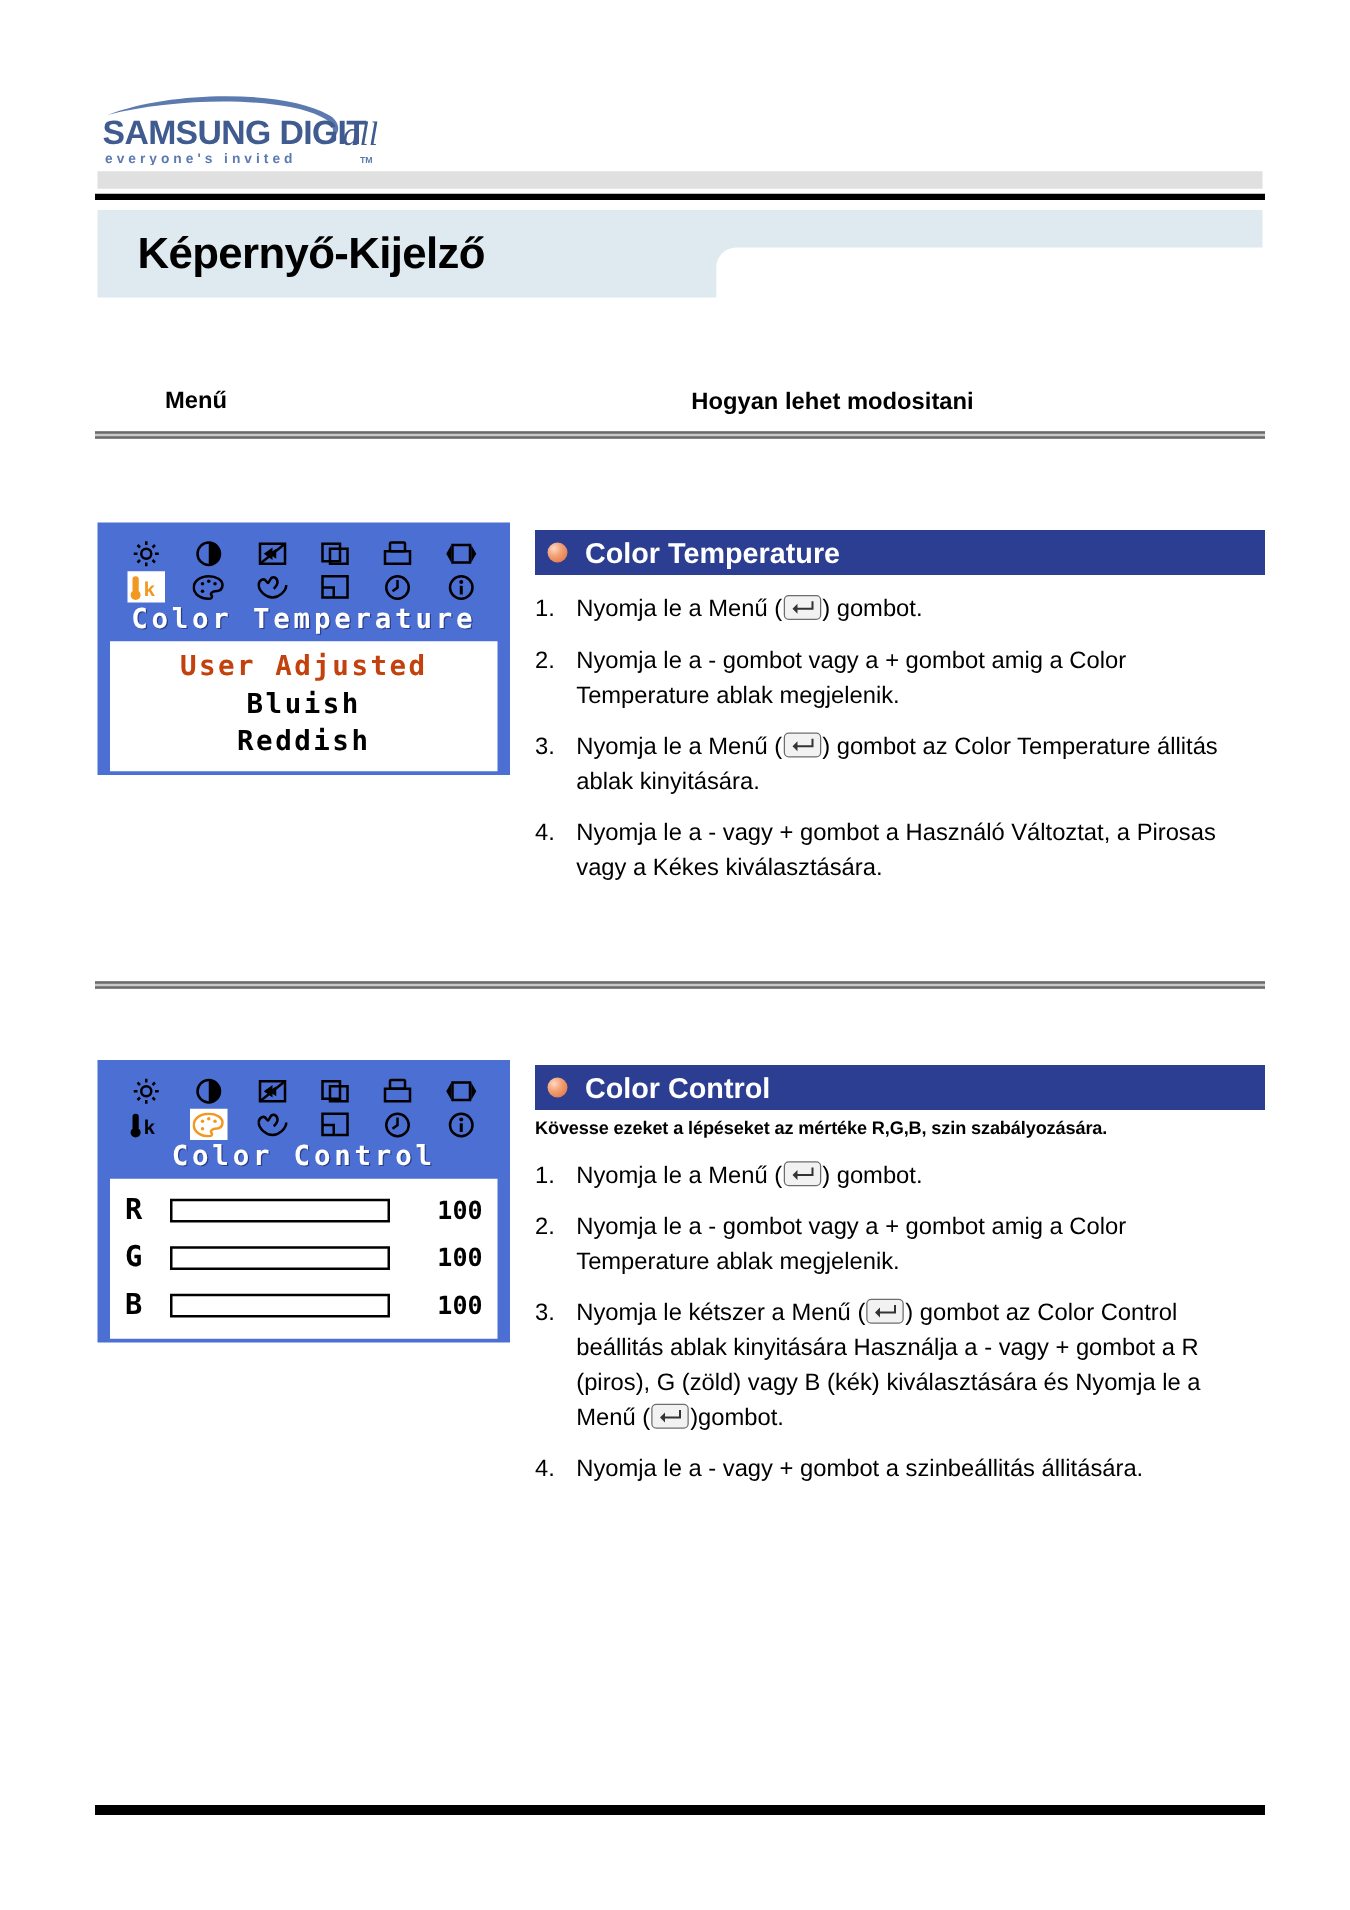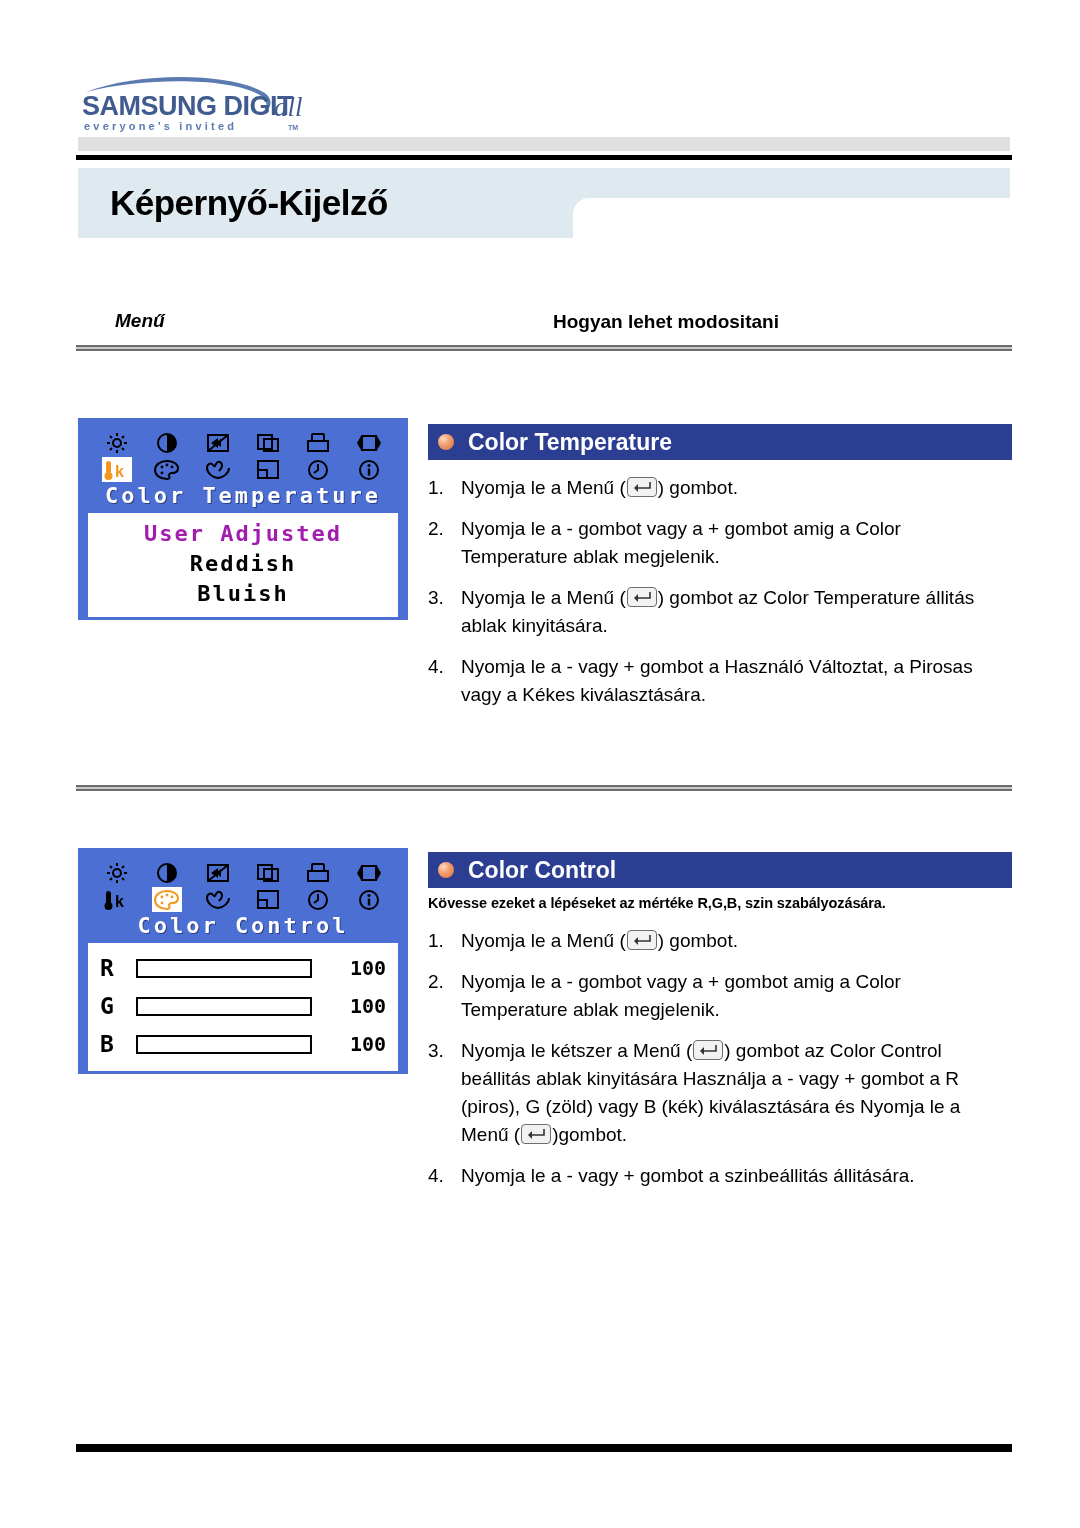--- a/index.html
+++ b/index.html
@@ -73,21 +73,21 @@
     text-align: right;
   }
 
   
   .col-head {
     position: absolute;
     font-size: 19px;
     font-weight: bold;
     white-space: nowrap;
   }
-  #col-head-menu { left: 115px; top: 310px; font-style: italic; }
+  #col-head-menu { left: 132px; top: 310px; }
   #col-head-how  { left: 553px; top: 311px; }
 
   .double-rule {
     position: absolute;
     left: 76px;
     width: 936px;
     height: 6px;
     border-top: 2px solid #6b6b6b;
     border-bottom: 2px solid #6b6b6b;
     background: #c9c9c9;
@@ -153,21 +153,21 @@
   }
   .osd-opt {
     font-family: "DejaVu Sans Mono", monospace;
     font-size: 22px;
     font-weight: bold;
     letter-spacing: 2px;
     text-align: center;
     line-height: 30px;
     color: #000000;
   }
-  .osd-opt.hl { color: #a21caf; }
+  .osd-opt.hl { color: #c2410c; }
 
   .rgb-row {
     display: flex;
     align-items: center;
     height: 38px;
     padding: 0 4px;
   }
   .rgb-letter {
     width: 36px;
     font-family: "DejaVu Sans Mono", monospace;
@@ -372,22 +372,22 @@
           <circle cx="11" cy="6.5" r="1.6" fill="#000"></circle>
           <path d="M11 9.5v7" stroke="#000" stroke-width="2.4"></path>
         </svg>
     </div>
   </div>
 
   <div class="osd-label">Color Temperature</div>
 
   <div class="osd-body">
     <div class="osd-opt hl">User Adjusted</div>
+    <div class="osd-opt">Bluish</div>
     <div class="osd-opt">Reddish</div>
-    <div class="osd-opt">Bluish</div>
   </div>
 </div>
 
 <div class="section" id="sec-temperature">
   <div class="sec-head-bar">
     <span class="bullet-sphere"></span>
     <span class="sec-head-text">Color Temperature</span>
   </div>
   <ol class="steps">
     <li>

